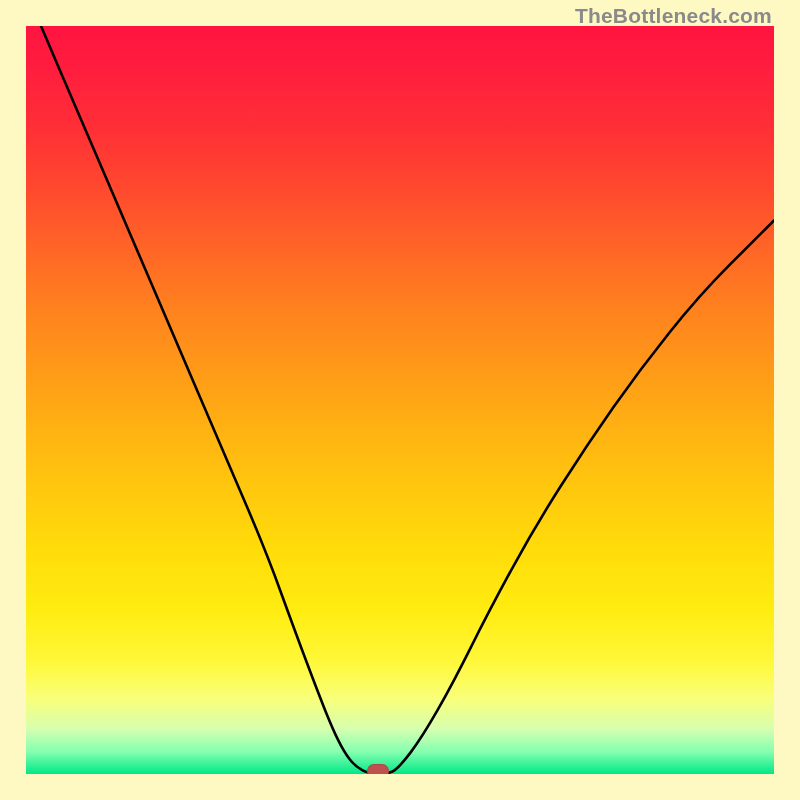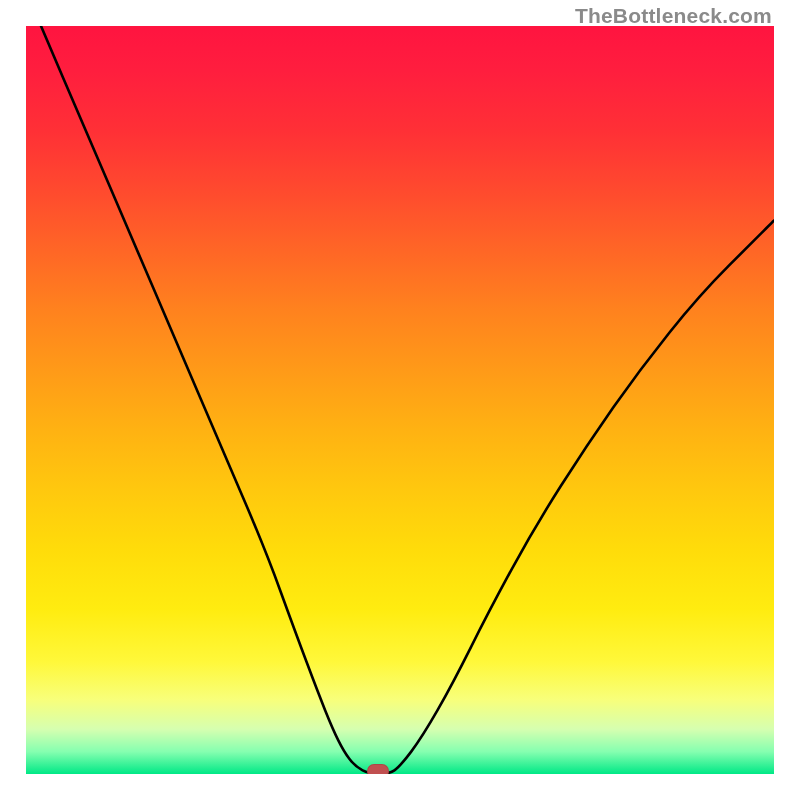--- a/index.html
+++ b/index.html
@@ -9,21 +9,21 @@
     height: 800px;
     background: #000;
     overflow: hidden;
   }
   .frame {
     position: absolute;
     left: 0;
     top: 0;
     width: 800px;
     height: 800px;
-    background: #ffffff;
+    background: #fef9c3;
   }
   .plot-area {
     position: absolute;
     left: 26px;
     top: 26px;
     width: 748px;
     height: 748px;
     overflow: hidden;
   }
   .gradient {

